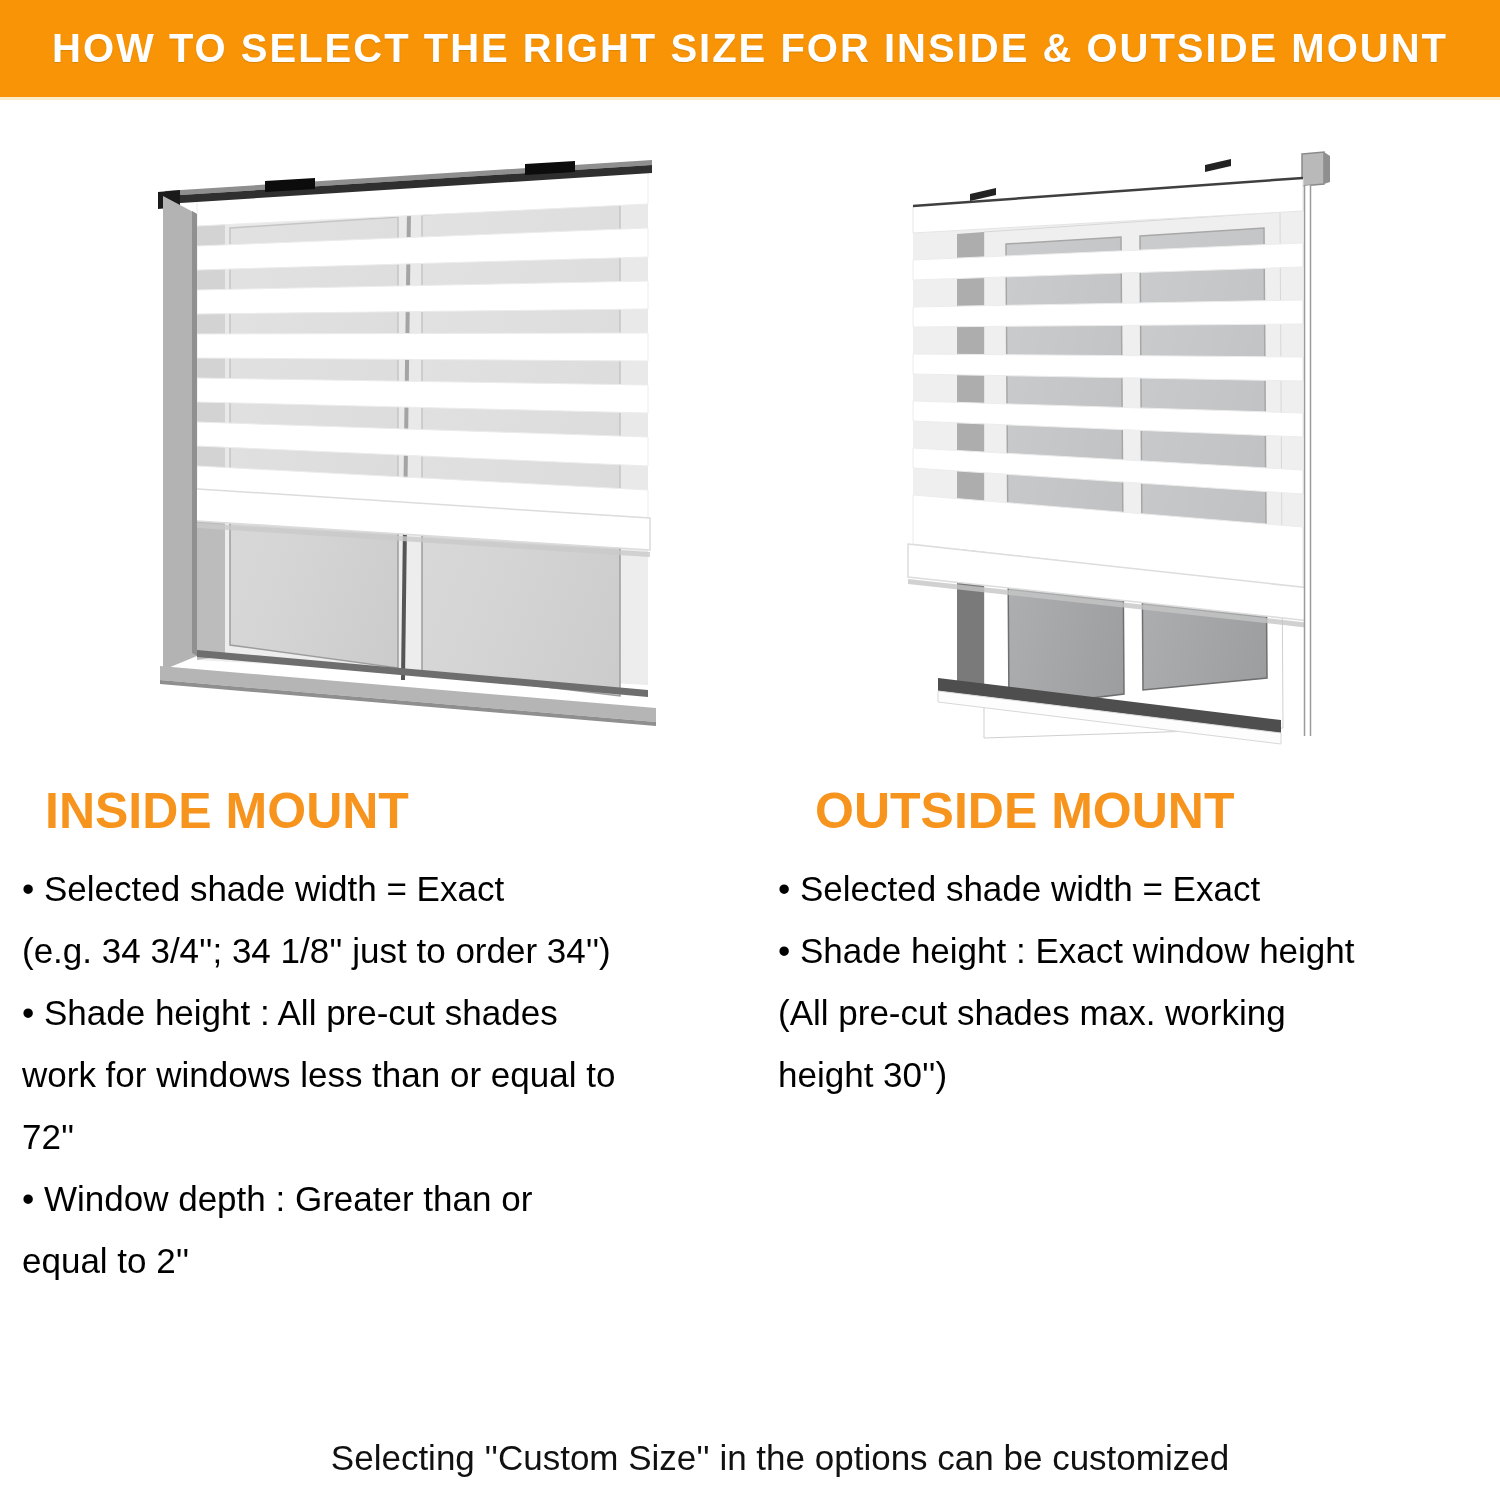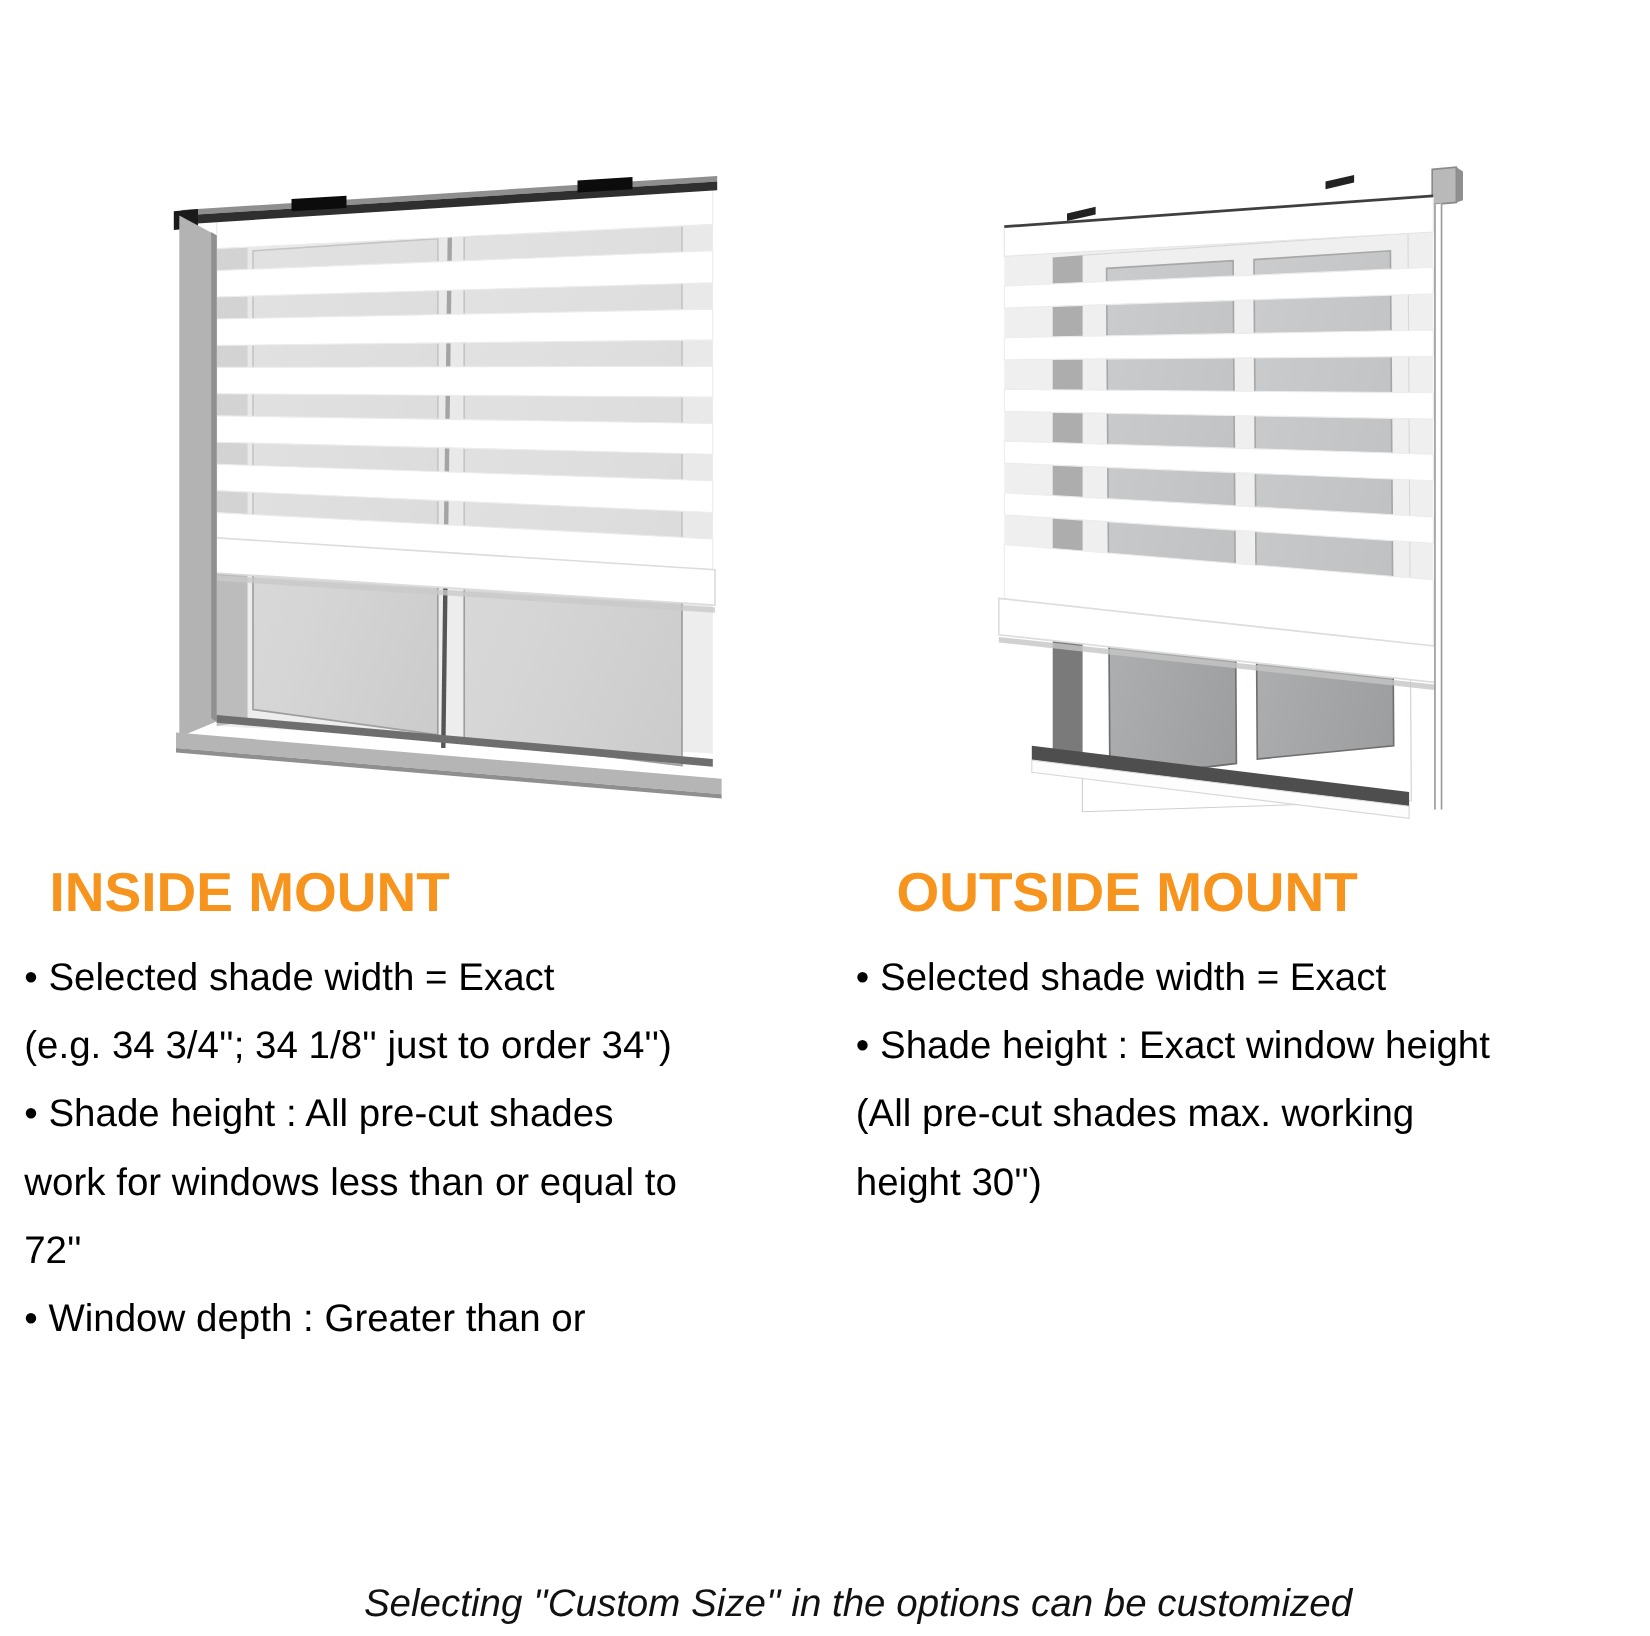--- a/index.html
+++ b/index.html
@@ -20,27 +20,30 @@
                  letter-spacing:0px;white-space:nowrap;}
   #heading-inside{left:45px;}
   #heading-outside{left:815px;}
   
   .col{position:absolute;top:858px;font-size:35px;line-height:62px;color:#000000;white-space:nowrap;}
   #col-inside{left:22px;width:720px;}
   #col-outside{left:778px;width:710px;}
   .line{height:62px;}
   
   #footer-note{position:absolute;left:0;top:1438px;width:1500px;text-align:center;
-               padding-left:60px;box-sizing:border-box;font-size:35px;color:#111111;font-style:italic;}
+               padding-left:60px;box-sizing:border-box;font-size:35px;color:#111111;}
 </style>
 </head>
 <body>
 
 <div id="page">
 
+  <div id="header-bar">
+    <div id="header-title">HOW TO SELECT THE RIGHT SIZE FOR INSIDE &amp; OUTSIDE MOUNT</div>
+  </div>
 
   <svg id="illus-inside" class="illus" viewBox="0 0 590 610">
     <defs>
       <linearGradient id="glassL" x1="0" y1="0" x2="1" y2="1">
         <stop offset="0" stop-color="#dddddd"></stop>
           <stop offset="0.55" stop-color="#d5d5d5"></stop>
           <stop offset="1" stop-color="#cbcbcb"></stop>
       </linearGradient>
     </defs>
 
@@ -160,20 +163,21 @@
   <div id="heading-outside" class="mount-heading">OUTSIDE MOUNT</div>
   <div id="heading-inside" class="mount-heading">INSIDE MOUNT</div>
 
   <div id="col-inside" class="col">
     <div class="line">• Selected shade width = Exact</div>
     <div class="line">(e.g. 34 3/4''; 34 1/8'' just to order 34'')</div>
     <div class="line">• Shade height : All pre-cut shades</div>
     <div class="line">work for windows less than or equal to</div>
     <div class="line">72''</div>
     <div class="line">• Window depth : Greater than or</div>
+    <div class="line">equal to 2''</div>
   </div>
 
   <div id="col-outside" class="col">
     <div class="line">• Selected shade width = Exact</div>
     <div class="line">• Shade height : Exact window height</div>
     <div class="line">(All pre-cut shades max. working</div>
     <div class="line">height 30'')</div>
   </div>
 
   <div id="footer-note">Selecting ''Custom Size'' in the options can be customized</div>

